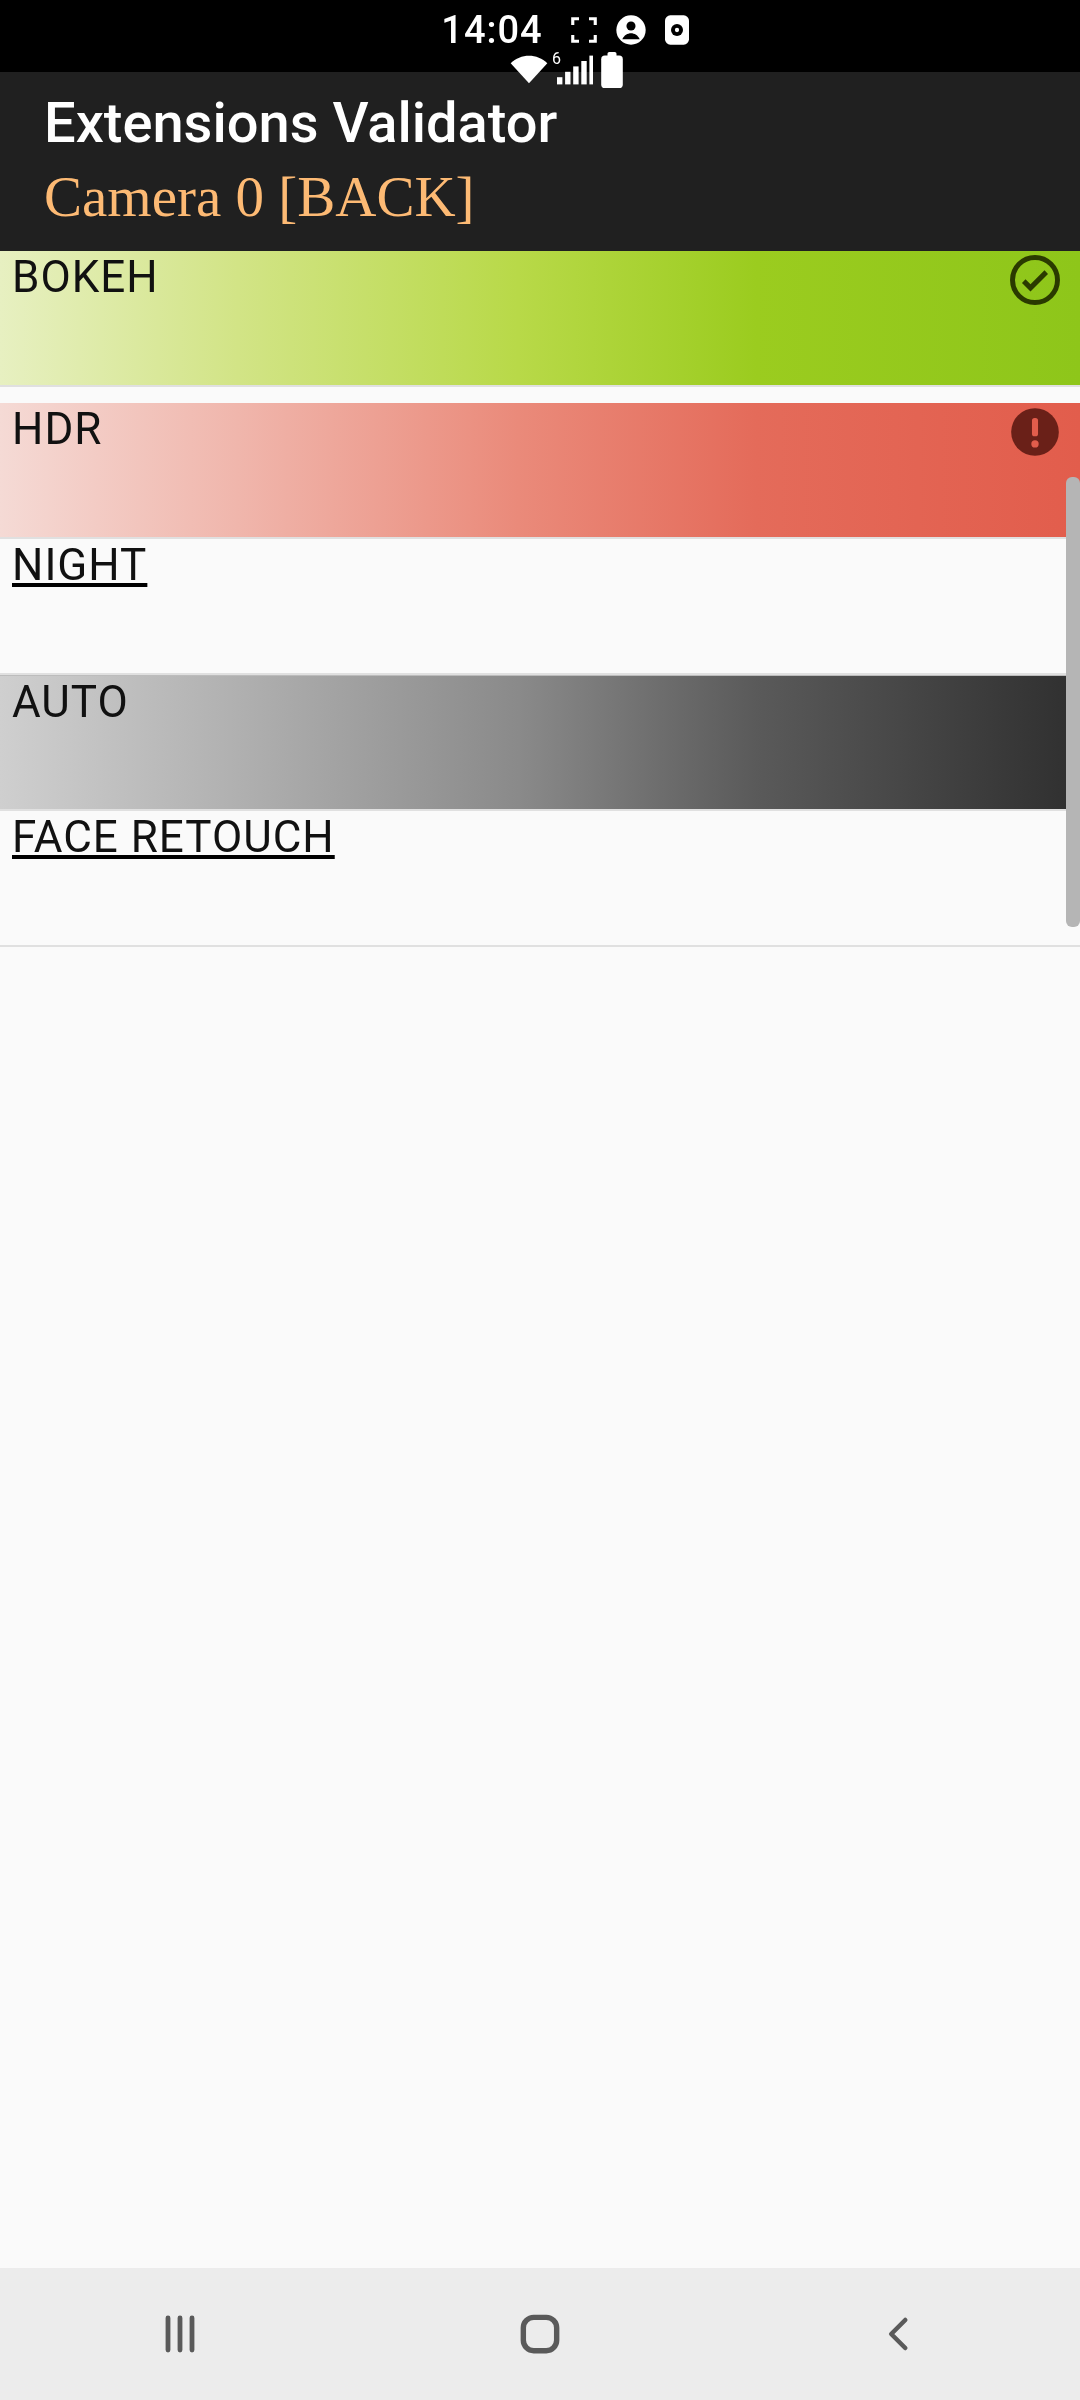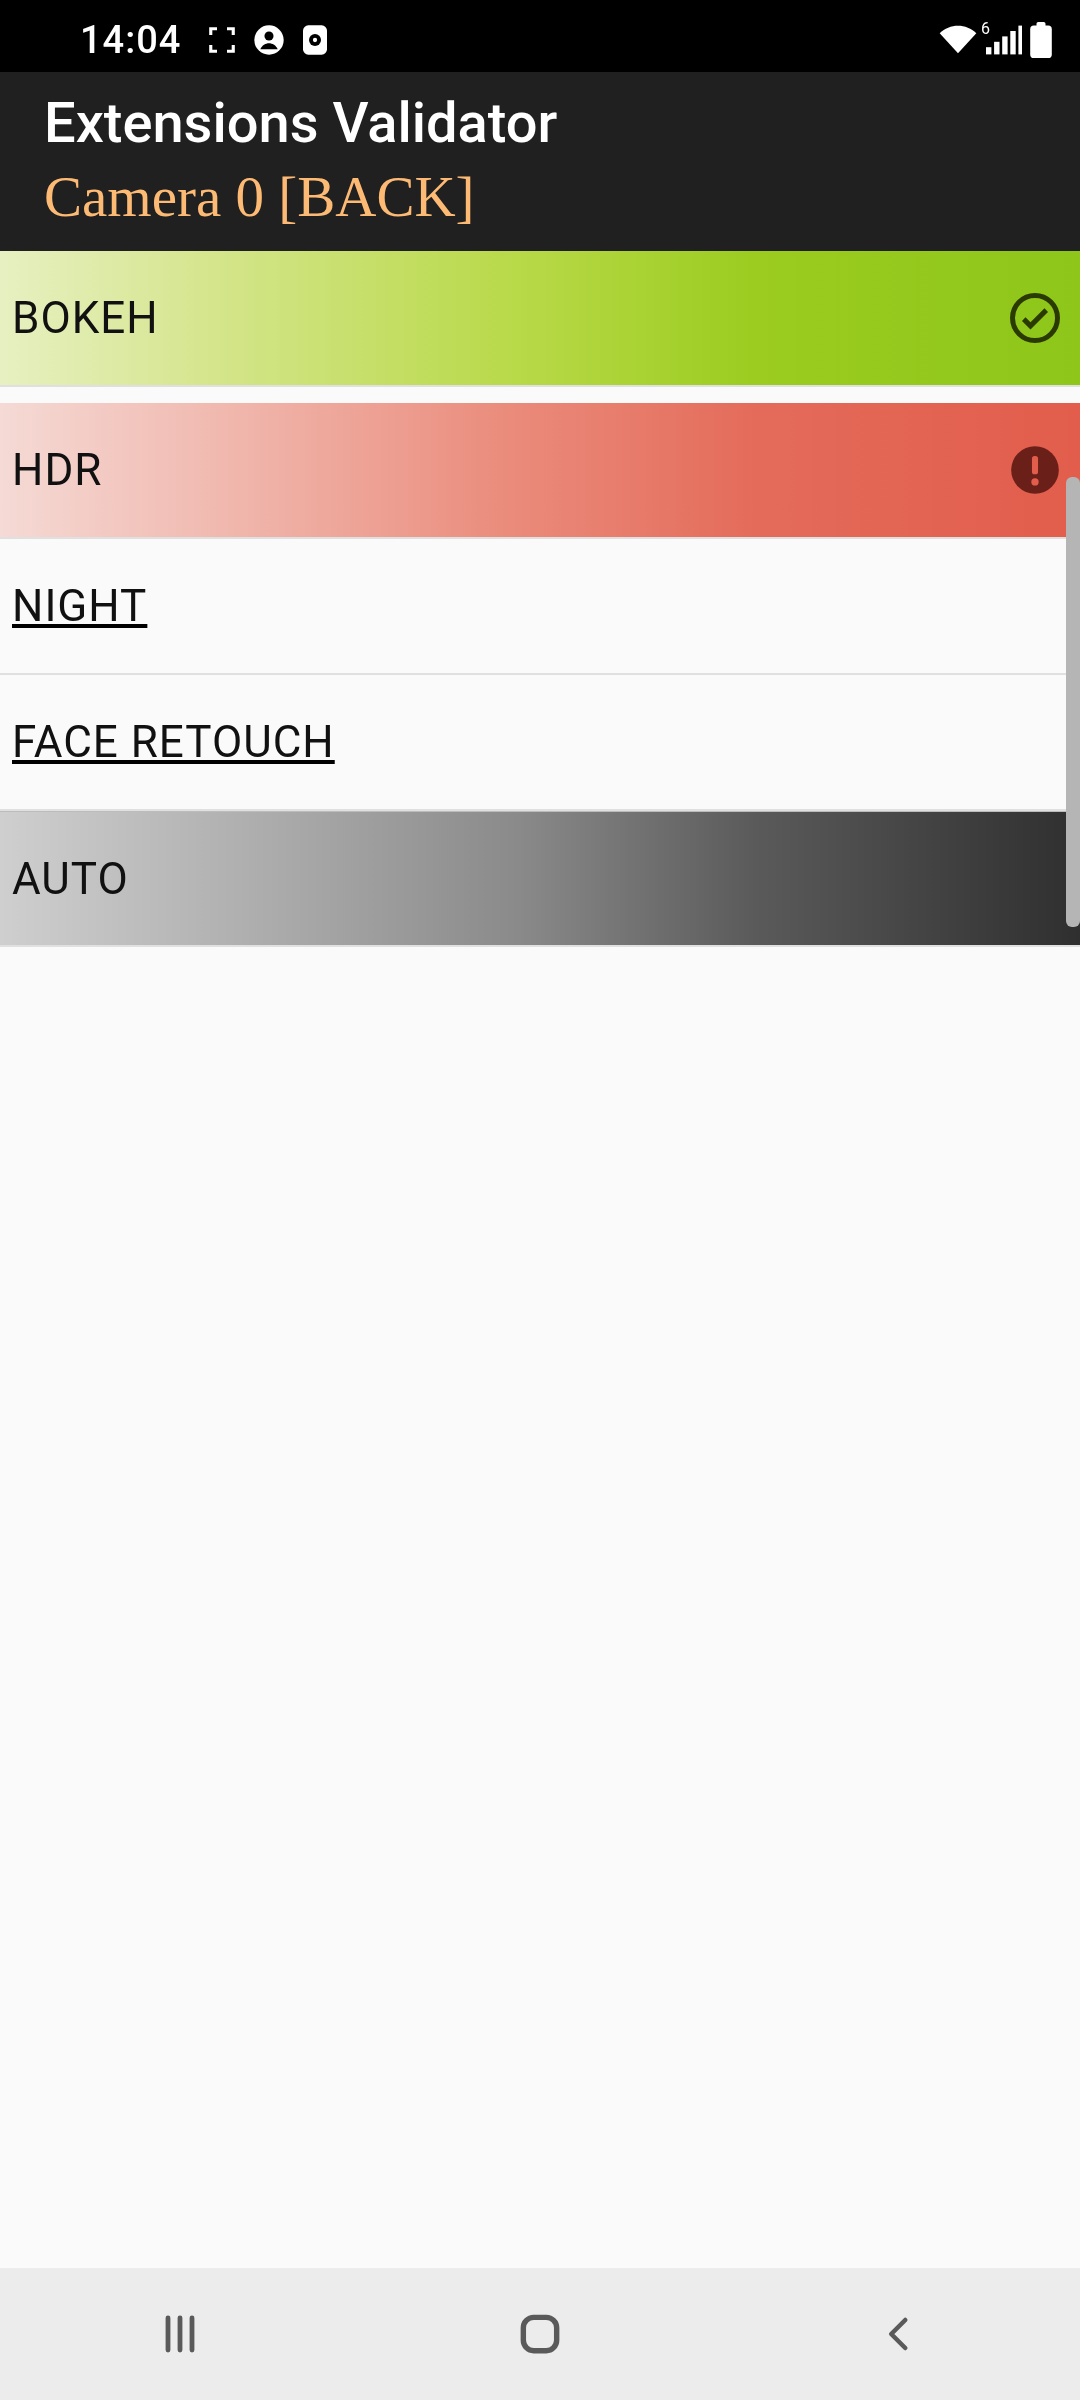--- a/index.html
+++ b/index.html
@@ -1,32 +1,32 @@
 <!DOCTYPE html>
 <html><head>
   <meta charset="utf-8">
   <style>
     * { margin: 0; padding: 0; box-sizing: border-box; }
     html, body { width: 1080px; height: 2400px; font-family: Roboto, Arial, sans-serif; background: #fafafa; overflow: hidden; }
 
     
-    .status-bar { height: 72px; background: #000; color: #fff; display: flex; align-items: center; justify-content: space-between; padding: 8px 28px 0 80px; }
+    .status-bar { height: 72px; background: #000; color: #fff; display: flex; align-items: center; justify-content: space-between; padding: 8px 28px 0 80px; flex-direction: column; }
     .status-left { display: flex; align-items: center; gap: 16px; }
     .status-time { font-size: 38px; font-weight: 500; letter-spacing: 1px; margin-right: 10px; }
     .status-icon-slot { display: inline-flex; align-items: center; justify-content: center; }
     .status-right { display: flex; align-items: center; gap: 8px; }
 
     
     .app-bar { background: #202020; padding: 18px 24px 22px 44px; }
     .app-title { color: #fff; font-size: 56px; font-weight: 500; }
     .app-sub { color: #fdba74; font-size: 57px; font-weight: 400; margin-top: 8px; font-family: Liberation Serif, serif; }
 
     
     .list { background: #fafafa; }
-    .row { height: 136px; display: flex; align-items: center; justify-content: space-between; padding: 0 16px 0 12px; border-bottom: 2px solid #e0e0e0; }
+    .row { height: 136px; display: flex; justify-content: space-between; padding: 0 16px 0 12px; border-bottom: 2px solid #e0e0e0; }
     .row.plain { background: #fafafa; text-decoration: underline; }
     .row-label { font-size: 44px; font-weight: 400; color: #111; letter-spacing: 1px; }
     .row-icon { width: 58px; height: 58px; display: flex; align-items: center; justify-content: center; }
 
     .row-green { background: linear-gradient(90deg, #e7f0c1 0%, #d2e486 22%, #b8d948 48%, #9bcc1f 70%, #8ec61a 100%); }
     .row-red   { background: linear-gradient(90deg, #f5dad5 0%, #f0b6ac 22%, #ea8a7a 48%, #e46b5a 70%, #e25d4c 100%); margin-top: 16px; }
     .row-gray  { background: linear-gradient(90deg, #cfcfcf 0%, #b0b0b0 22%, #8a8a8a 48%, #5a5a5a 70%, #2f2f2f 100%); border-top: 1px solid #bcbcbc; }
 
     .scrollbar { position: absolute; right: 0; top: 226px; width: 14px; height: 450px; background: #b5b5b5; border-radius: 6px; }
 
@@ -110,26 +110,26 @@
         <rect x="10.6" y="5.5" width="2.8" height="8.5" rx="1.2" fill="#e25d4c"></rect>
         <circle cx="12" cy="17.5" r="1.7" fill="#e25d4c"></circle>
       </svg>
     </span>
   </div>
 
   <div class="row plain">
     <span class="row-label">NIGHT</span>
   </div>
 
+  <div class="row row-gray">
+    <span class="row-label">AUTO</span>
+  </div>
+
   <div class="row plain">
     <span class="row-label">FACE RETOUCH</span>
-  </div>
-
-  <div class="row row-gray">
-    <span class="row-label">AUTO</span>
   </div>
 
   <div class="scrollbar"></div>
 </div>
 
 <div class="nav-bar">
   <div class="nav-btn">
     <svg width="48" height="48" viewBox="0 0 24 24" fill="none" stroke="#5a5a5a" stroke-width="2.4" stroke-linecap="round">
       <line x1="6" y1="4" x2="6" y2="20"></line>
       <line x1="12" y1="4" x2="12" y2="20"></line>

